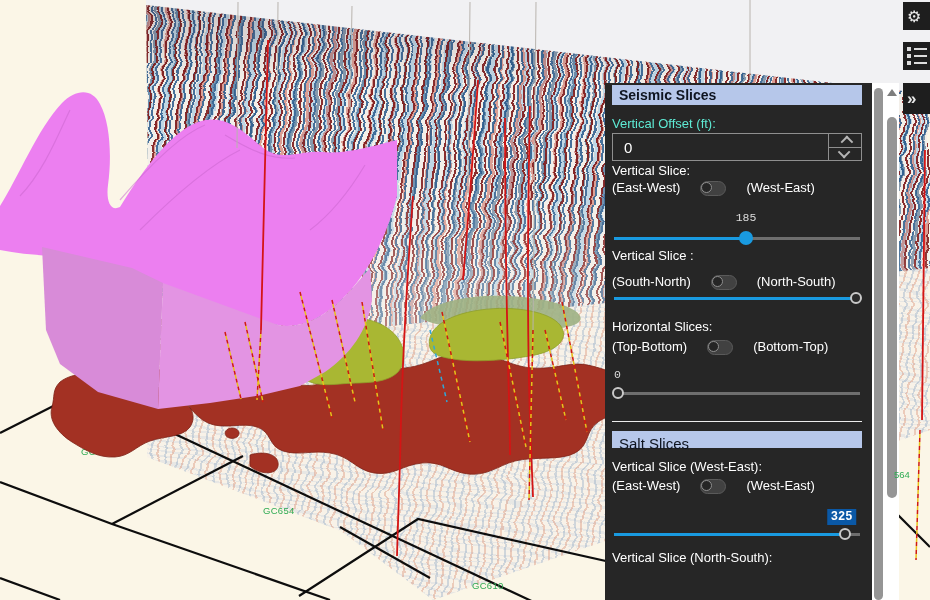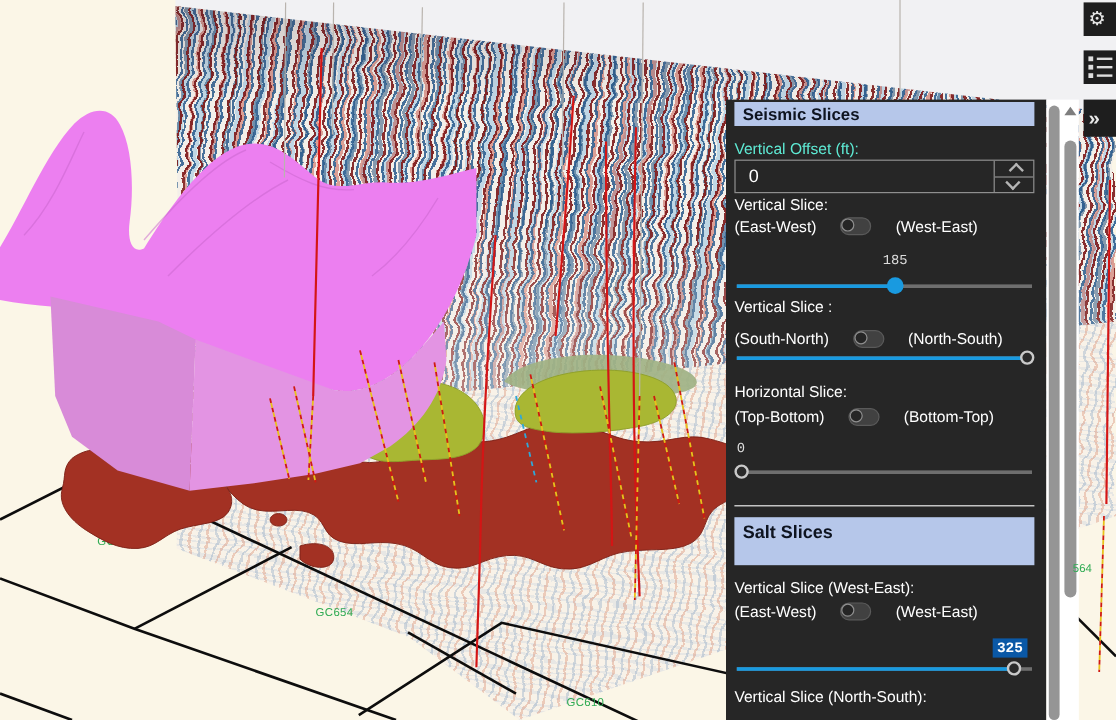--- a/index.html
+++ b/index.html
@@ -26,34 +26,34 @@
     background:linear-gradient(187deg, rgba(248,242,234,0) 32%, rgba(248,242,234,.55) 62%, rgba(250,244,235,.92) 92%);}
   .scene-svg{position:absolute;left:0;top:0;z-index:6;}
   .lines-svg{position:absolute;left:0;top:0;z-index:4;}
   .blk-label{position:absolute;z-index:5;font-size:9.5px;letter-spacing:.3px;color:#2fab53;}
   
   .panel{position:absolute;left:605px;top:83px;width:267px;height:517px;
          background:#262626;z-index:10;color:#fff;font-size:13px;}
   .pcol{position:relative;margin-left:7px;width:250px;}
   .phead{height:20px;line-height:20px;margin-top:2px;background:#b6c7ea;color:#0e1420;
          font-weight:bold;font-size:14px;padding-left:7px;}
-  .phead2{height:40px;line-height:25px;background:#b6c7ea;color:#0e1420;
-          font-weight:bold;font-size:15px;padding-left:7px;margin-top:9px;}
+  .phead2{height:17px;line-height:25px;background:#b6c7ea;color:#0e1420;
+          font-weight:normal;font-size:15px;padding-left:7px;margin-top:9px;}
   .lbl{color:#fff;height:14px;line-height:14px;}
   .lbl-dim{color:#5eead4;height:14px;line-height:14px;margin-top:12px;}
   .numbox{margin-top:2px;height:28px;border:1px solid #8f8f8f;display:flex;box-sizing:border-box;}
   .numbox input{flex:1;background:transparent;border:none;outline:none;color:#fff;
                 font-size:15px;padding-left:11px;font-family:"Liberation Sans",sans-serif;min-width:0;}
   .spin{width:32px;border-left:1px solid #8f8f8f;display:flex;flex-direction:column;}
   .spin .cell{flex:1;display:flex;align-items:center;justify-content:center;cursor:pointer;}
   .spin .cell+.cell{border-top:1px solid #8f8f8f;}
   .chev{width:7px;height:7px;border-top:2px solid #b5b5b5;border-right:2px solid #b5b5b5;}
   .chev.up{transform:rotate(-45deg) translateY(2px);}
   .chev.dn{transform:rotate(135deg) translateY(2px);}
-  .trow{display:flex;align-items:center;height:15px;gap:20px;}
+  .trow{display:flex;align-items:flex-start;height:15px;gap:20px;}
   .toggle{width:24px;height:13px;border-radius:8px;background:#414141;border:1px solid #5a5a5a;
           position:relative;cursor:pointer;flex:0 0 auto;}
   .toggle .knob{position:absolute;left:0px;top:0px;width:11px;height:11px;border-radius:50%;
                 background:#252525;border:1px solid #8f8f8f;box-sizing:border-box;}
   .valrow{position:relative;height:13px;font-size:11.5px;color:#dcdcdc;}
   .valrow .v{position:absolute;top:0;font-family:Liberation Mono, monospace;}
   .badge{background:#0a58a6;color:#fff;font-weight:bold;font-size:12px;padding:1px 4px;}
   .track{position:relative;height:14px;}
   .track .rail{position:absolute;left:2px;right:2px;top:6px;height:3px;background:#6e6e6e;}
   .track .fill{position:absolute;left:2px;top:6px;height:3px;background:#199ae0;}
@@ -242,21 +242,21 @@
             <span class="knob"></span>
           </span>
         <span class="lbl">(North-South)</span>
       </div>
       <div class="track" style="margin-top:1px">
         <div class="rail"></div>
           <div class="fill" style="width:97.5%"></div>
         <div class="thumb-ring" style="left:calc(97.5% - 6px)"></div>
       </div>
 
-      <div class="lbl" style="margin-top:15px">Horizontal Slice:</div>
+      <div class="lbl" style="margin-top:15px">Horizontal Slices:</div>
       <div class="trow" style="margin-top:6px">
         <span class="lbl">(Top-Bottom)</span>
         <span class="toggle">
             <span class="knob"></span>
           </span>
         <span class="lbl">(Bottom-Top)</span>
       </div>
       <div class="valrow" style="margin-top:13px">
         <span class="v" style="left:2px">0</span>
       </div>

